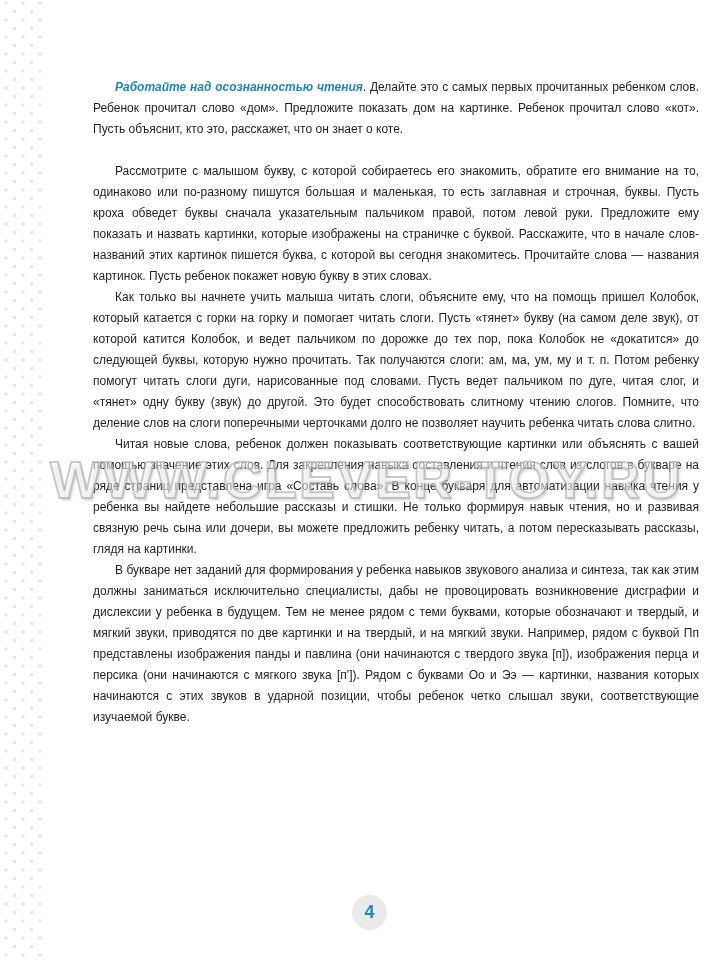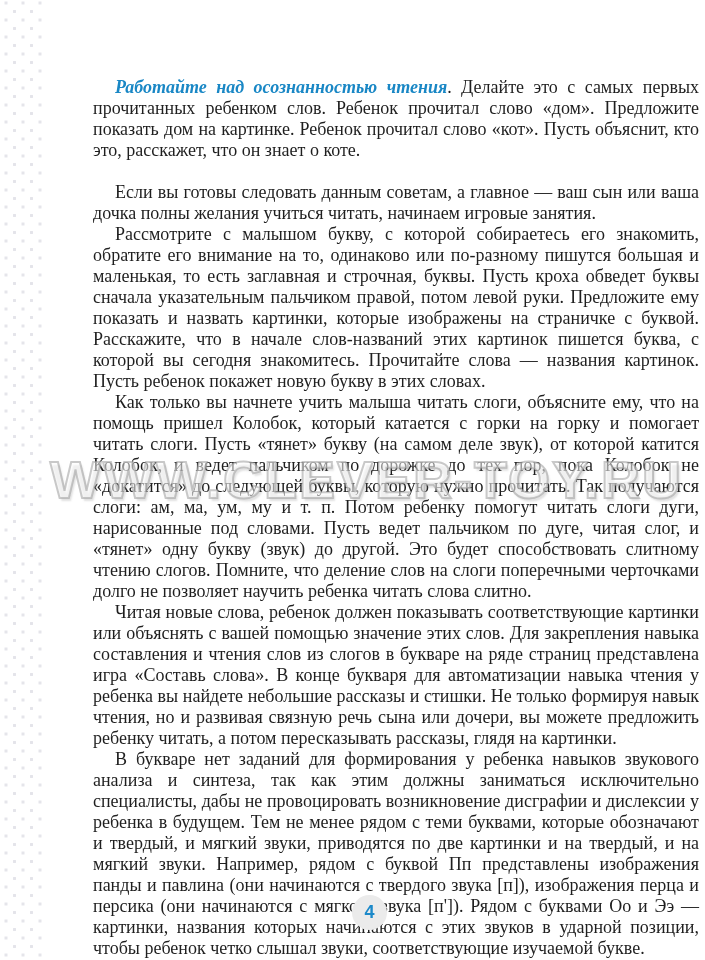--- a/index.html
+++ b/index.html
@@ -26,23 +26,22 @@
       radial-gradient(circle, #e4e4ea 1.4px, rgba(255,255,255,0) 1.6px);
     background-size: 17px 17px, 17px 17px;
     background-position: 6px 3px, 14.5px 11.5px;
   }
   .content {
     position: absolute;
     top: 77px;
     left: 93px;
     width: 606px;
     color: #1f1f1f;
-    font-size: 18px;
+    font-size: 12px;
     line-height: 21px;
-    font-family: Liberation Serif, serif;
   }
   .content p {
     margin: 0;
     text-align: justify;
     text-indent: 22px;
     hyphens: manual;
   }
   .content p.gap-after {
     margin-bottom: 21px;
   }
@@ -88,21 +87,20 @@
 </head>
 <body>
 
 <div class="page">
 
   <div class="dotted-margin"></div>
 
   <div class="content">
     <p class="gap-after"><span class="lead">Работайте над осознанностью чтения</span><span>. Делайте это с самых первых прочитан­ных ребенком слов. Ребенок прочитал слово «дом». Предложите показать дом на картинке. Ребенок прочитал слово «кот». Пусть объяснит, кто это, расскажет, что он знает о коте.</span></p>
 
-    <p>Если вы готовы следовать данным советам, а главное — ваш сын или ваша дочка полны желания учиться читать, начинаем игровые занятия.</p>
     <p>Рассмотрите с малышом букву, с которой собираетесь его знакомить, обратите его внимание на то, одинаково или по-разному пишутся большая и маленькая, то есть заглавная и строчная, буквы. Пусть кроха обведет буквы сначала указательным пальчиком правой, потом левой руки. Предложите ему показать и назвать картинки, которые изображены на страничке с буквой. Расскажите, что в начале слов-названий этих картинок пишется буква, с которой вы сегодня знакомитесь. Прочитайте слова — названия картинок. Пусть ребенок покажет новую букву в этих словах.</p>
     <p>Как только вы начнете учить малыша читать слоги, объясните ему, что на помощь пришел Колобок, который катается с горки на горку и помогает читать слоги. Пусть «тянет» букву (на самом деле звук), от которой катится Колобок, и ведет пальчиком по дорожке до тех пор, пока Колобок не «докатится» до следующей буквы, которую нужно прочитать. Так получаются слоги: ам, ма, ум, му и т. п. Потом ребенку помогут читать слоги дуги, нарисованные под словами. Пусть ведет пальчиком по дуге, читая слог, и «тянет» одну букву (звук) до другой. Это будет способствовать слитному чтению слогов. Помните, что деление слов на слоги поперечными черточками долго не позволяет научить ребенка читать слова слитно.</p>
     <p>Читая новые слова, ребенок должен показывать соответствующие картинки или объяснять с вашей помощью значение этих слов. Для закрепления навыка состав­ления и чтения слов из слогов в букваре на ряде страниц представлена игра «Составь слова». В конце букваря для автоматизации навыка чтения у ребенка вы найдете небольшие рассказы и стишки. Не только формируя навык чтения, но и развивая связную речь сына или дочери, вы можете предложить ребенку читать, а потом пересказывать рассказы, глядя на картинки.</p>
     <p>В букваре нет заданий для формирования у ребенка навыков звукового анализа и синтеза, так как этим должны заниматься исключительно специалисты, дабы не провоцировать возникновение дисграфии и дислексии у ребенка в будущем. Тем не менее рядом с теми буквами, которые обозначают и твердый, и мягкий звуки, приводятся по две картинки и на твердый, и на мягкий звуки. Например, рядом с буквой Пп представлены изображения панды и павлина (они начинаются с твердого звука [п]), изображения перца и персика (они начинаются с мягкого звука [п']). Рядом с буквами Оо и Ээ — картинки, названия которых начинаются с этих звуков в ударной позиции, чтобы ребенок четко слышал звуки, соответствующие изучаемой букве.</p>
 
   </div>
 
   <div class="watermark">WWW.CLEVER-TOY.RU</div>
 
   <div class="page-number-badge">

